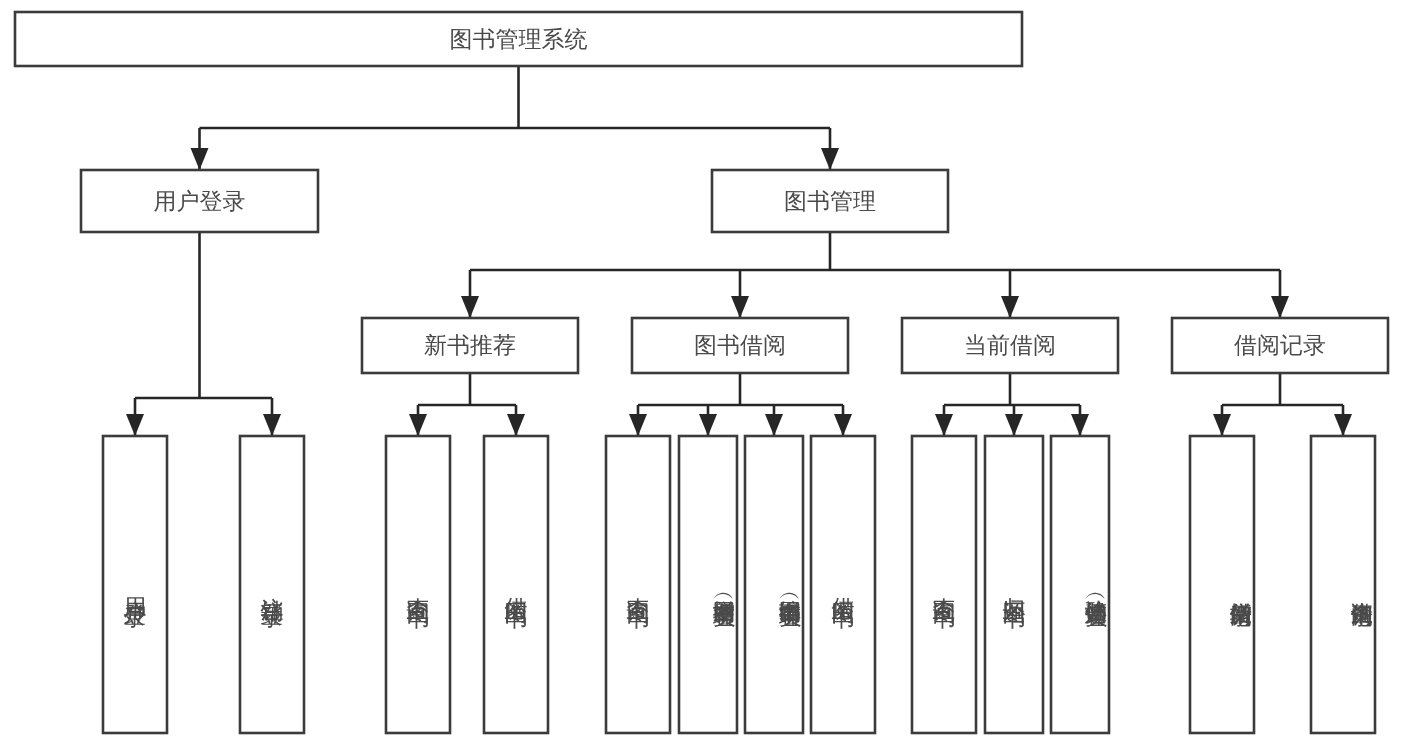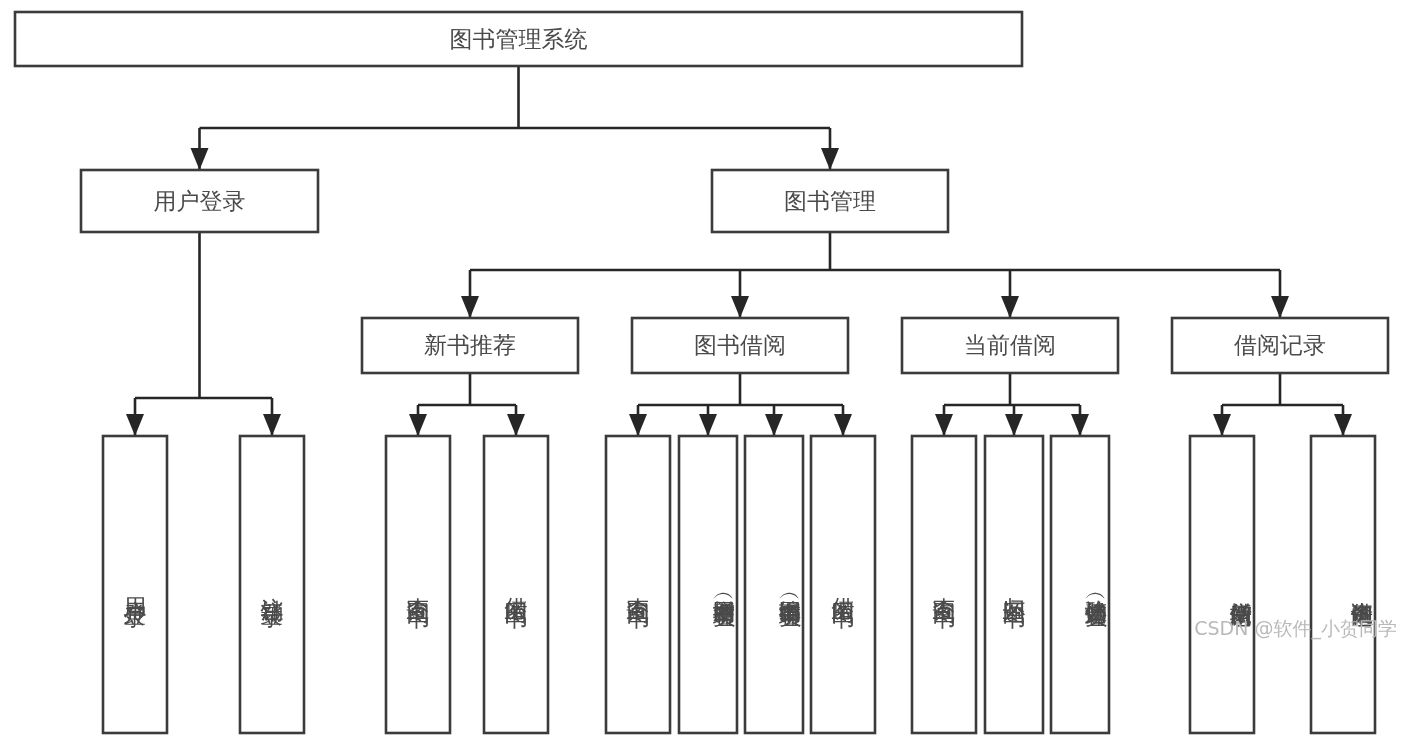--- a/index.html
+++ b/index.html
@@ -187,15 +187,14 @@
       <div class="leaf-label" style="left: 679px; top: 442px; width: 58px; height: 285px; font-size: 22px; letter-spacing: 1px; align-items: flex-start; padding-top: 4px; box-sizing: border-box;">新增图书（管理员）</div>
       <div class="leaf-label" style="left: 745px; top: 442px; width: 58px; height: 285px; font-size: 22px; letter-spacing: 1px; align-items: flex-start; padding-top: 4px; box-sizing: border-box;">编辑图书（管理员）</div>
       <div class="leaf-label" style="left: 811px; top: 442px; width: 64px; height: 285px;">借阅图书</div>
       <div class="leaf-label" style="left: 912px; top: 442px; width: 64px; height: 285px;">查询图书</div>
       <div class="leaf-label" style="left: 985px; top: 442px; width: 58px; height: 285px;">归还图书</div>
       <div class="leaf-label" style="left: 1051px; top: 442px; width: 58px; height: 285px; font-size: 22px; letter-spacing: 1px; align-items: flex-start; padding-top: 4px; box-sizing: border-box;">确认归还（管理员）</div>
       <div class="leaf-label" style="left: 1190px; top: 442px; width: 64px; height: 285px; font-size: 22px; letter-spacing: 1px; align-items: flex-start; padding-top: 4px; box-sizing: border-box;">新增借阅记录</div>
       <div class="leaf-label" style="left: 1311px; top: 442px; width: 64px; height: 285px; font-size: 22px; letter-spacing: 1px; align-items: flex-start; padding-top: 4px; box-sizing: border-box;">查询借阅记录</div>
     </div>
 
-  <div class="watermark">CSDN @软件_小贺同学</div>
 
 </div>
 
 </body></html>

